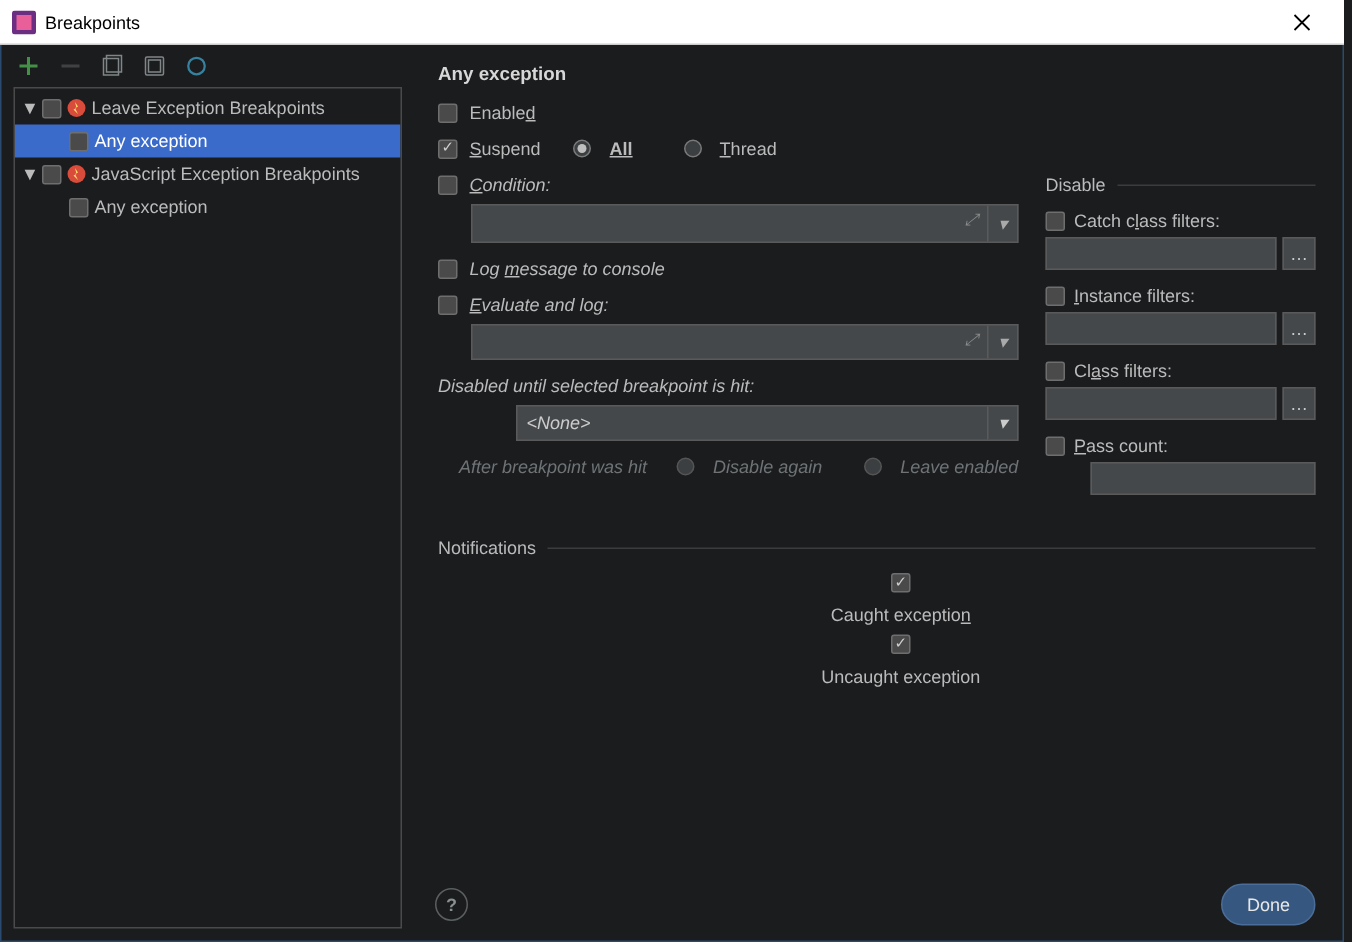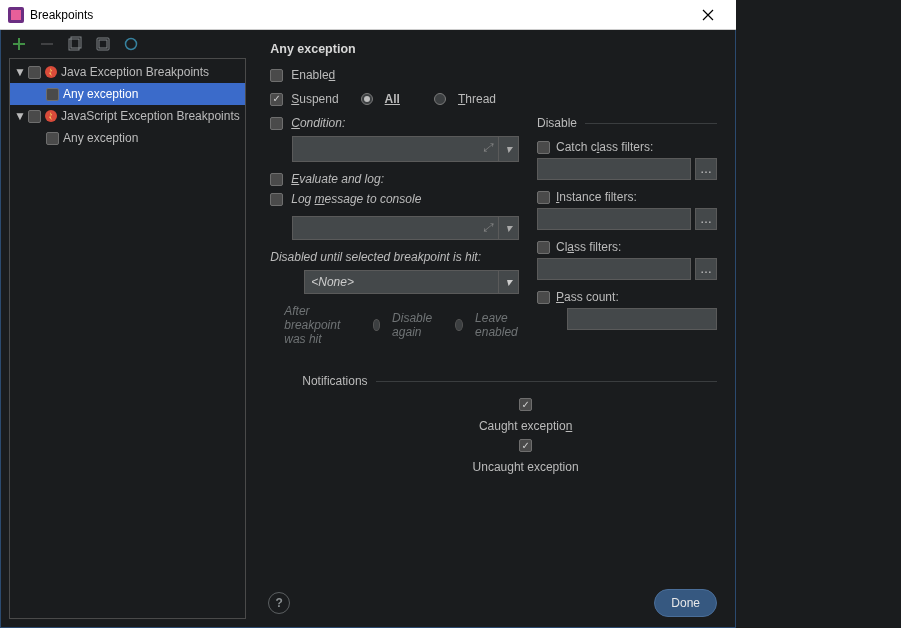--- a/index.html
+++ b/index.html
@@ -1,17 +1,17 @@
 <!DOCTYPE html>
 <html><head>
 <meta charset="utf-8">
 <style>
   *{box-sizing:border-box;font-family:"Segoe UI",Arial,sans-serif;}
   html,body{margin:0;padding:0;background:#1a1c1e;width:901px;height:628px;overflow:hidden;color:#bbbbbb;font-size:12px;}
-  .window{width:736px;height:628px;background:#1a1c1e;}
+  .window{width:896px;height:628px;background:#1a1c1e;}
   .titlebar{height:30px;background:#ffffff;display:flex;align-items:center;padding:0 8px;color:#000;border-bottom:1px solid #ccc;}
   .titlebar .app-icon{width:16px;height:16px;margin-right:6px;}
   .titlebar .title{font-size:12px;color:#000;flex:0 0 auto;}
   .titlebar .spacer{flex:1;}
   .titlebar .close{width:40px;height:30px;display:flex;align-items:center;justify-content:center;font-size:14px;color:#000;}
   .body{display:flex;height:calc(628px - 30px);border:1px solid #2b4a6f;border-top:none;}
   .left{width:275px;border-right:0px;padding:0;display:flex;flex-direction:column;}
   .toolbar{display:flex;align-items:center;gap:12px;padding:6px 8px 6px 10px;}
   .toolbar .ico{width:16px;height:16px;display:flex;align-items:center;justify-content:center;opacity:.8;}
   .tree{flex:1;border:1px solid #4a4a4a;margin:0 8px 8px 8px;overflow:auto;padding-top:2px;}
@@ -42,21 +42,21 @@
   .col-side{width:180px;}
   .section-title{color:#bbb;margin:0 0 10px 0;display:flex;align-items:center;gap:8px;}
   .section-title .line{flex:1;height:1px;background:#3a3d3f;}
   .filter-row{margin-bottom:4px;display:flex;align-items:center;gap:6px;}
   .filter-input-row{display:flex;gap:4px;margin-bottom:10px;}
   .filter-input{flex:1;background:#44484a;border:1px solid #5a5a5a;height:22px;}
   .ellipsis-btn{width:22px;height:22px;border:1px solid #5a5a5a;background:#44484a;display:flex;align-items:center;justify-content:center;color:#ccc;}
   .footer{margin-top:auto;display:flex;align-items:center;justify-content:space-between;padding-top:8px;}
   .help{width:22px;height:22px;border:1.5px solid #5b5f61;border-radius:50%;display:flex;align-items:center;justify-content:center;color:#8a8f91;font-weight:bold;margin-left:-2px;}
   .done-btn{background:#365880;border:1px solid #4a6e99;color:#e8e8e8;height:28px;padding:0 16px;font-size:12px;border-radius:14px;}
-  .notif-block{margin-top:18px;margin-left:32px;}
+  .notif-block{margin-top:18px;}
   .indent{margin-left:32px;flex-direction:column;}
   .mnem{text-decoration:underline;}
 </style>
 </head>
 <body>
 
 <div class="window">
 
   <div class="titlebar">
     <span class="app-icon">
@@ -109,21 +109,21 @@
 
       <div class="tree">
         <div class="tree-row">
           <span class="tri">▼</span>
           <span class="chk"></span>
           <span class="bp-ico">
               <svg viewBox="0 0 8 8">
                 <path d="M3 0 L5 3 L3 4 L5 8 L2 5 L4 4 Z" fill="#fbe36a"></path>
               </svg>
             </span>
-          <span>Java Exception Breakpoints</span>
+          <span>Leave Exception Breakpoints</span>
         </div>
         <div class="tree-row child sel">
           <span class="chk"></span>
           <span>Any exception</span>
         </div>
         <div class="tree-row">
           <span class="tri">▼</span>
           <span class="chk"></span>
           <span class="bp-ico">
               <svg viewBox="0 0 8 8">
@@ -164,40 +164,40 @@
             <span class="chk"></span>
             <span class="lbl"><span class="mnem">C</span>ondition:</span>
           </div>
           <div class="row" style="margin-left:22px;">
             <div class="input lg">
               <span class="expand">⤢</span>
               <span class="dd">▾</span>
             </div>
           </div>
 
+          <div class="row">
+            <span class="chk"></span>
+            <span class="lbl">Log <span class="mnem">m</span>essage to console</span>
+          </div>
+
           <div class="row tight">
             <span class="chk"></span>
             <span class="lbl"><span class="mnem">E</span>valuate and log:</span>
-          </div>
-
-          <div class="row">
-            <span class="chk"></span>
-            <span class="lbl">Log <span class="mnem">m</span>essage to console</span>
           </div>
           <div class="row" style="margin-left:22px;">
             <div class="input">
               <span class="expand">⤢</span>
               <span class="dd">▾</span>
             </div>
           </div>
 
           <div class="row tight" style="margin-top:2px;">
             <span class="lbl">Disabled until selected breakpoint is hit:</span>
           </div>
-          <div class="row" style="margin-left:14px;padding-left:20px;">
+          <div class="row" style="margin-left:32px;padding-left:20px;">
             <div class="select" style="flex:1;">
               <span>&lt;None&gt;</span>
               <span class="dd">▾</span>
             </div>
           </div>
 
           <div class="row muted" style="margin-left:14px;">
             <span>After breakpoint was hit</span>
             <span style="width:4px"></span>
             <span class="radio" style="border-color:#555"></span>

